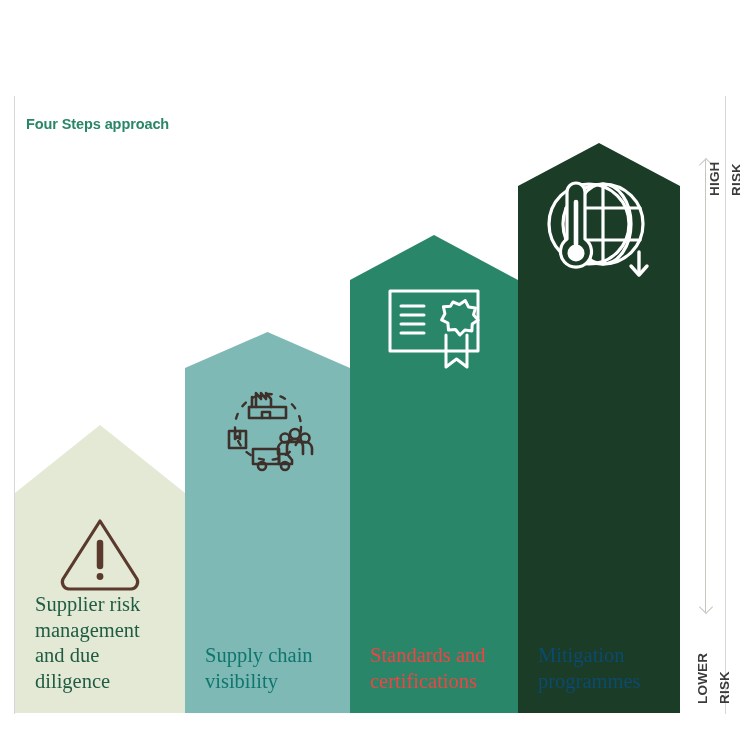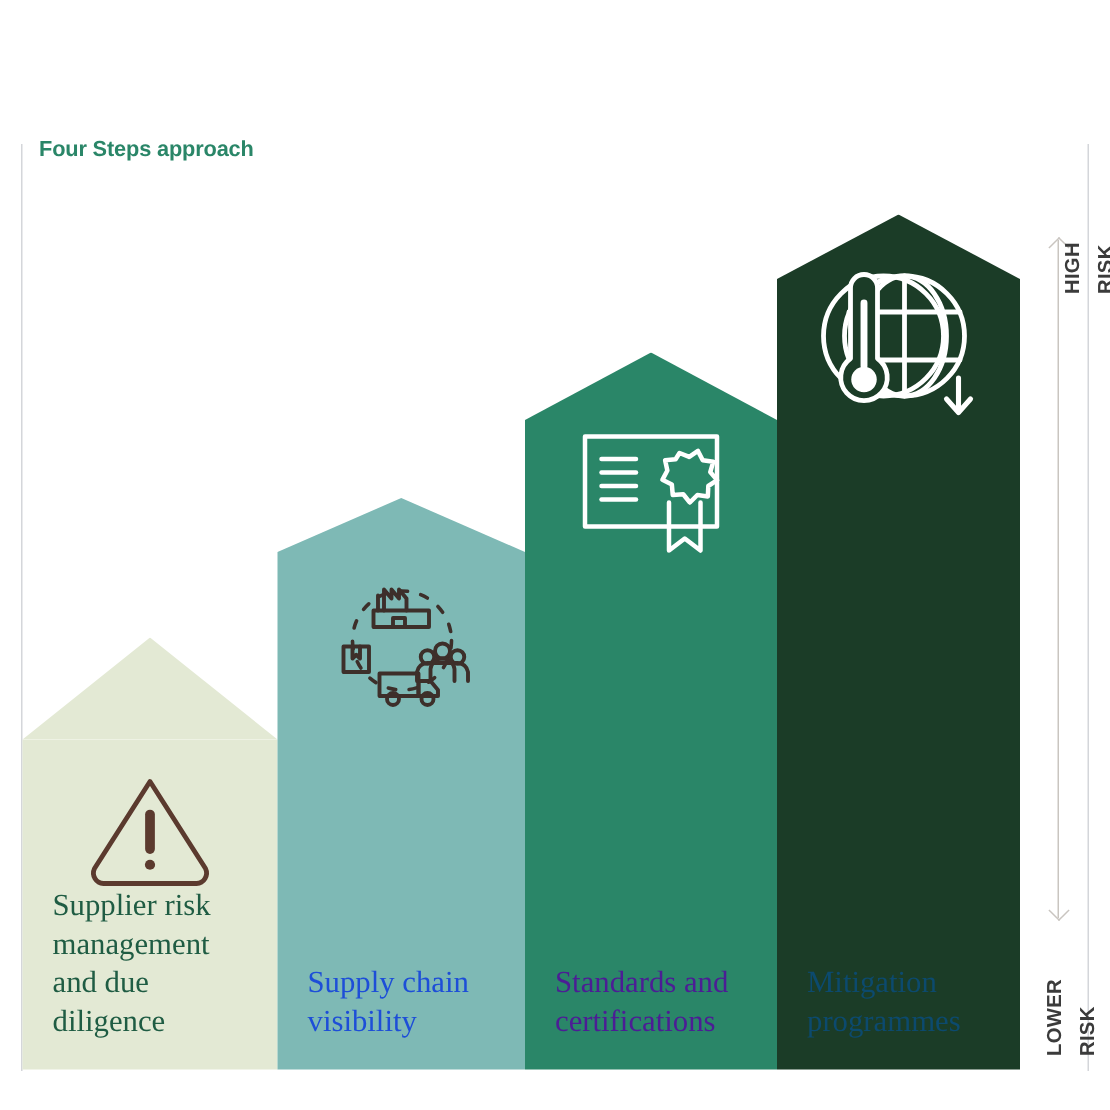--- a/index.html
+++ b/index.html
@@ -23,21 +23,21 @@
     top: 96px;
     width: 1px;
     height: 618px;
     background: #d4d6da;
   }
 
   
   .title {
     position: absolute;
     left: 26px;
-    top: 92px;
+    top: 116px;
     font-size: 14.5px;
     font-weight: bold;
     letter-spacing: -0.1px;
     color: #2a8668;
     white-space: nowrap;
   }
 
   
   .bar {
     position: absolute;
@@ -176,21 +176,21 @@
         <circle cx="69" cy="91" r="4"></circle>
 
         <circle cx="79" cy="59" r="5"></circle>
         <circle cx="69" cy="63" r="4.5"></circle>
         <circle cx="89" cy="63" r="4.5"></circle>
         <path d="M62 79 L62 73 a7 7 0 0 1 7 -6 l20 0 a7 7 0 0 1 7 6 l0 6"></path>
         <path d="M71 79 L71 71 a8 8 0 0 1 8 -7 a8 8 0 0 1 8 7 l0 8"></path>
       </svg>
     </div>
 
-    <div class="bar-label" style="color:#1d4ed8;">Supply chain
+    <div class="bar-label" style="color:#0f766e;">Supply chain
 visibility</div>
   </div>
 
   <div class="bar" style="left:350px; width:168px; height:478px;">
     <div class="cap" style="top:0; height:45px;">
       <svg viewBox="0 0 168 45" preserveAspectRatio="none" style="width:100%;height:100%;display:block;">
         <polygon points="0,45 84,0 168,45" fill="#2a8668"></polygon>
       </svg>
     </div>
     <div class="body" style="top:45px; height:433px; background:#2a8668;"></div>
@@ -200,21 +200,21 @@
         <rect x="6" y="8" width="88" height="60"></rect>
         <line x1="17" y1="23" x2="40" y2="23"></line>
         <line x1="17" y1="32" x2="40" y2="32"></line>
         <line x1="17" y1="41" x2="40" y2="41"></line>
         <line x1="17" y1="50" x2="40" y2="50"></line>
         <path d="M69 19 l6.5 2.6 l5.8 -4 l3.2 6.3 l7 1 l-2 6.8 l4.6 5.4 l-5.9 3.9 l-0.3 7 l-7 -1 l-5 5 l-4.4 -5.5 l-7 0.5 l-0.6 -7 l-6.3 -3.1 l3.3 -6.2 l-1.5 -6.9 l7 -0.6 Z"></path>
         <path d="M62 52 L62 84 L72.5 76 L83 84 L83 52"></path>
       </svg>
     </div>
 
-    <div class="bar-label" style="color:#4c1d95;padding-left:20px;">Standards and
+    <div class="bar-label" style="color:#ef4444;padding-left:20px;">Standards and
 certifications</div>
   </div>
 
   <div class="bar" style="left:518px; width:162px; height:570px;">
     <div class="cap" style="top:0; height:43px;">
       <svg viewBox="0 0 162 43" preserveAspectRatio="none" style="width:100%;height:100%;display:block;">
         <polygon points="0,43 81,0 162,43" fill="#1b3c27"></polygon>
       </svg>
     </div>
     <div class="body" style="top:43px; height:527px; background:#1b3c27;"></div>

